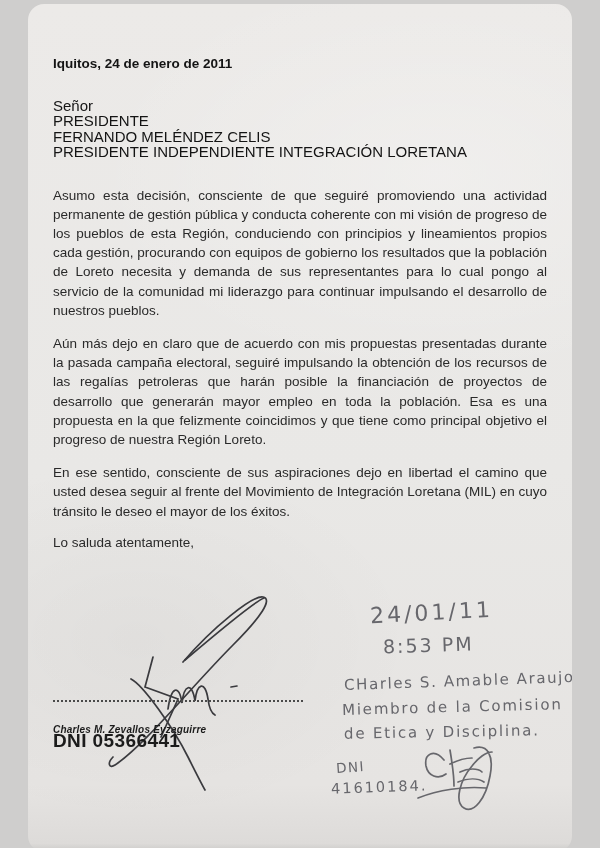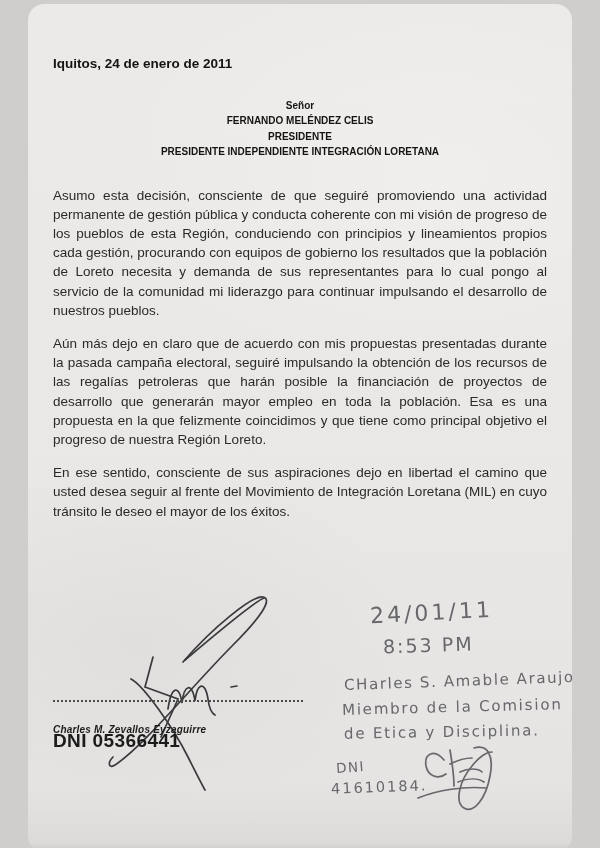--- a/index.html
+++ b/index.html
@@ -13,21 +13,21 @@
       radial-gradient(ellipse 500px 300px at 75% 20%, rgba(255,255,255,0.25), rgba(255,255,255,0) 70%),
       radial-gradient(ellipse 400px 260px at 20% 75%, rgba(0,0,0,0.03), rgba(0,0,0,0) 70%),
       linear-gradient(180deg, #eceae8 0%, #e9e8e6 55%, #e6e4e2 92%, #dddbd9 99%, #c9c8c6 100%);
     font-family: "Liberation Sans", sans-serif;
     color: #1f1f1f;
     border-radius: 16px;
   }
   .content { padding: 52px 25px 0 25px; }
   .date-line { font-size: 13.5px; font-weight: bold; color: #141414; margin: 0 0 27px 0; }
   .recipient { margin: 0 0 26px 0; }
-  .recipient div { font-size: 10px; font-weight: bold; color: #141414; line-height: 15.4px; text-align: center; }
+  .recipient div { font-size: 15px; font-weight: normal; color: #141414; line-height: 15.4px; }
   p.body-par {
     font-size: 13.5px;
     line-height: 19.2px;
     text-align: justify;
     color: #2a2a2a;
     margin: 0 0 14px 0;
   }
   .closing { font-size: 13.5px; color: #2a2a2a; margin: 14px 0 0 0; }
 
   
@@ -62,29 +62,30 @@
 </head>
 <body>
 
 <div class="page">
 
   <div class="content">
     <div class="date-line">Iquitos, 24 de enero de 2011</div>
 
     <div class="recipient">
       <div>Señor</div>
+      <div>PRESIDENTE</div>
       <div>FERNANDO MELÉNDEZ CELIS</div>
-      <div>PRESIDENTE</div>
       <div>PRESIDENTE INDEPENDIENTE INTEGRACIÓN LORETANA</div>
     </div>
 
     <p class="body-par">Asumo esta decisión, consciente de que seguiré promoviendo una actividad permanente de gestión pública y conducta coherente con mi visión de progreso de los pueblos de esta Región, conduciendo con principios y lineamientos propios cada gestión, procurando con equipos de gobierno los resultados que la población de Loreto necesita y demanda de sus representantes para lo cual pongo al servicio de la comunidad mi liderazgo para continuar impulsando el desarrollo de nuestros pueblos.</p>
     <p class="body-par">Aún más dejo en claro que de acuerdo con mis propuestas presentadas durante la pasada campaña electoral, seguiré impulsando la obtención de los recursos de las regalías petroleras que harán posible la financiación de proyectos de desarrollo que generarán mayor empleo en toda la población. Esa es una propuesta en la que felizmente coincidimos y que tiene como principal objetivo el progreso de nuestra Región Loreto.</p>
     <p class="body-par">En ese sentido, consciente de sus aspiraciones dejo en libertad el camino que usted desea seguir al frente del Movimiento de Integración Loretana (MIL) en cuyo tránsito le deseo el mayor de los éxitos.</p>
 
+    <div class="closing">Lo saluda atentamente,</div>
   </div>
 
   <div class="sig-layer">
 
     <svg class="sig-svg" width="240" height="210" viewBox="0 0 240 210">
       <g fill="none" stroke="#3a3a3e" stroke-width="1.7" stroke-linecap="round">
         <path d="M 100 75 C 130 40, 170 8, 180 10 C 190 12, 178 30, 150 58 C 110 98, 60 160, 32 178 C 26 182, 24 176, 30 170"></path>
         <path d="M 102 73 C 135 45, 172 14, 181 11 M 48 92 C 60 98, 90 140, 105 170 C 112 184, 118 196, 122 203"></path>
         <path d="M 70 70 L 62 100 L 95 112 L 78 150"></path>
         <path d="M 85 122 C 88 100, 96 96, 99 116 C 101 98, 109 94, 112 114 C 114 96, 122 93, 125 112 C 126 120, 128 126, 132 128"></path>

